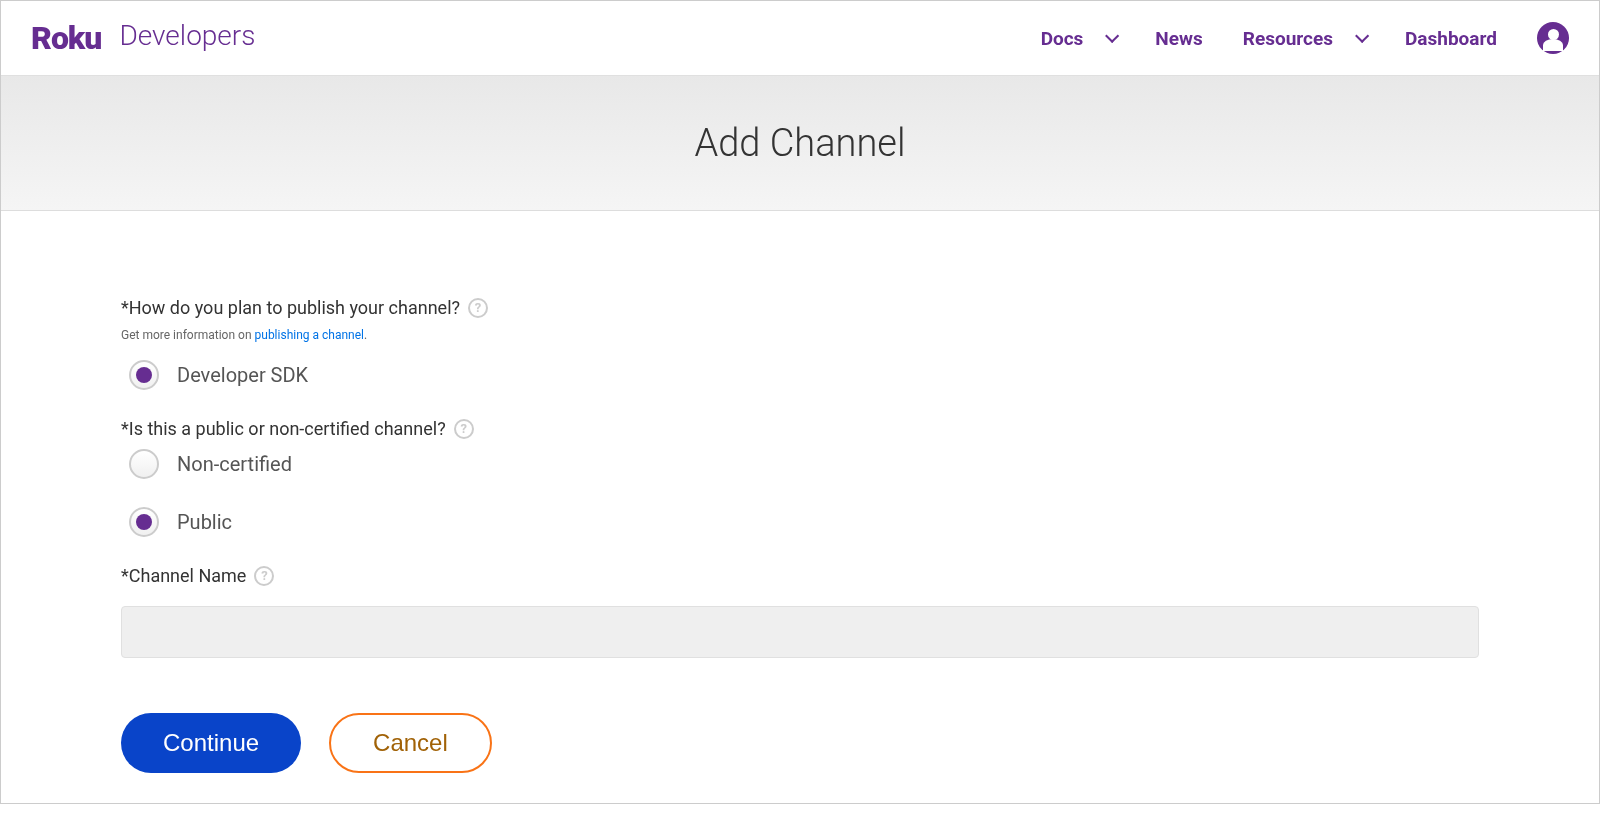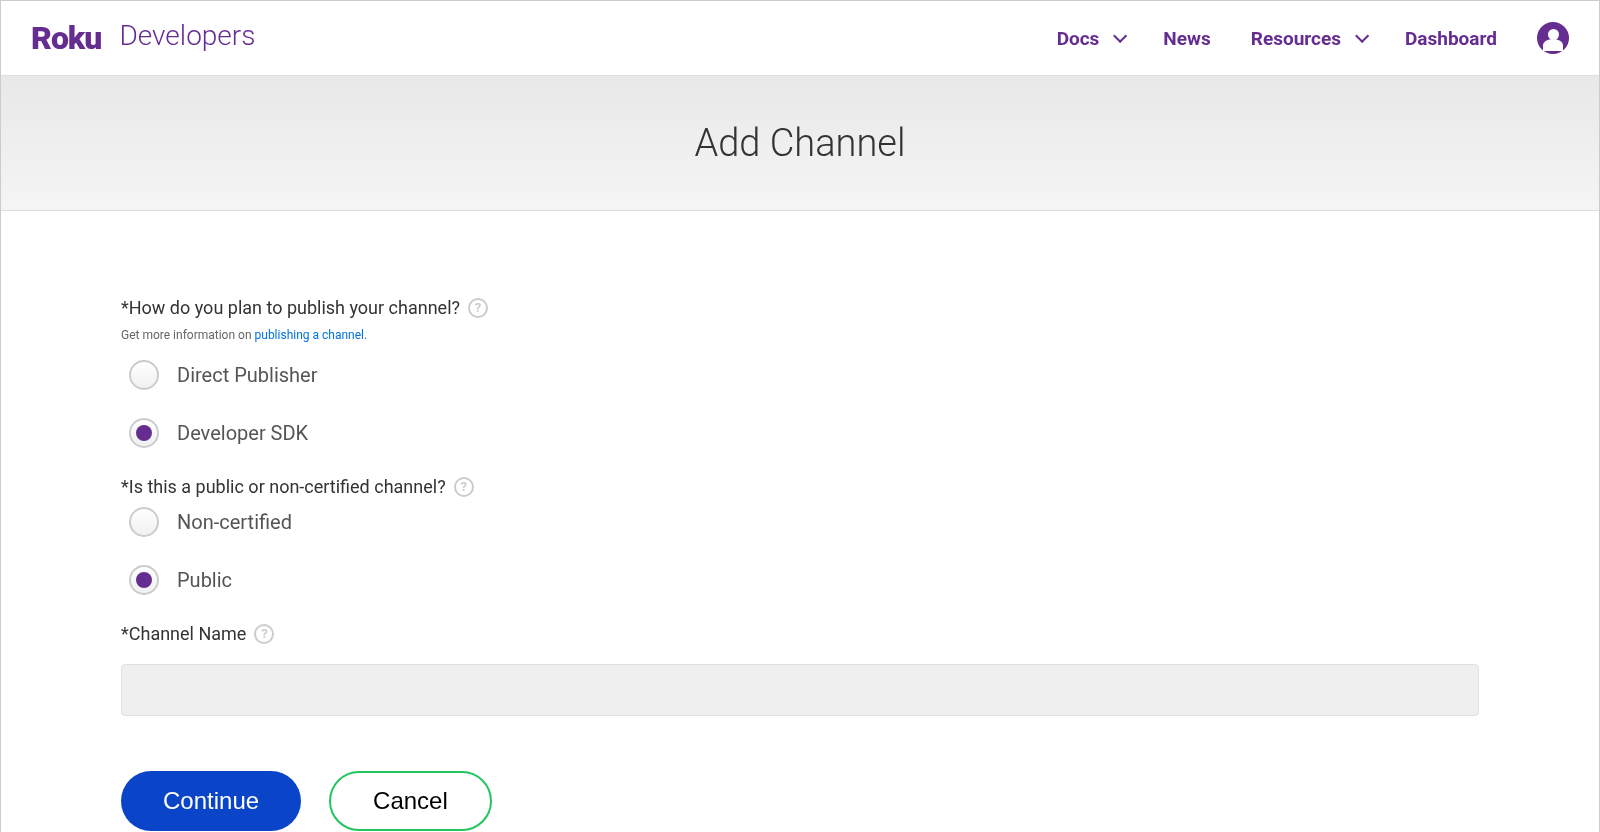--- a/index.html
+++ b/index.html
@@ -50,21 +50,21 @@
       align-items: center;
       gap: 40px;
     }
     
     .nav-item {
       color: #662d91;
       font-weight: 700;
       font-size: 19px;
       display: flex;
       align-items: center;
-      gap: 14px;
+      gap: 22px;
       cursor: pointer;
     }
     
     .chevron-down {
       display: inline-block;
       width: 10px;
       height: 10px;
       border-right: 2px solid #662d91;
       border-bottom: 2px solid #662d91;
       transform: rotate(45deg) translateY(-3px);
@@ -223,22 +223,22 @@
       border: none;
     }
     
     .btn-primary {
       background: #0944c9;
       color: #fff;
     }
     
     .btn-secondary {
       background: #fff;
-      color: #000000;
-      border: 2px solid #22c55e;
+      color: #a16207;
+      border: 2px solid #f97316;
     }
   </style>
 </head>
 <body>
 
 <div class="header">
   <div class="header-left">
     <span class="logo">Roku</span>
     <span class="dev-label">Developers</span>
   </div>
@@ -270,24 +270,20 @@
   <div class="form-group">
     <div class="question-label">
       <span>*How do you plan to publish your channel?</span>
       <span class="help-icon">?</span>
     </div>
     <div class="help-text">
       <span>Get more information on </span><span class="help-link">publishing a channel</span><span>.</span>
     </div>
 
     <div class="radio-group">
-      <div class="radio-option">
-        <div class="radio-btn"></div>
-        <span class="radio-label">Direct Publisher</span>
-      </div>
       <div class="radio-option">
         <div class="radio-btn selected"></div>
         <span class="radio-label">Developer SDK</span>
       </div>
     </div>
   </div>
 
   <div class="form-group">
     <div class="question-label">
       <span>*Is this a public or non-certified channel?</span>

